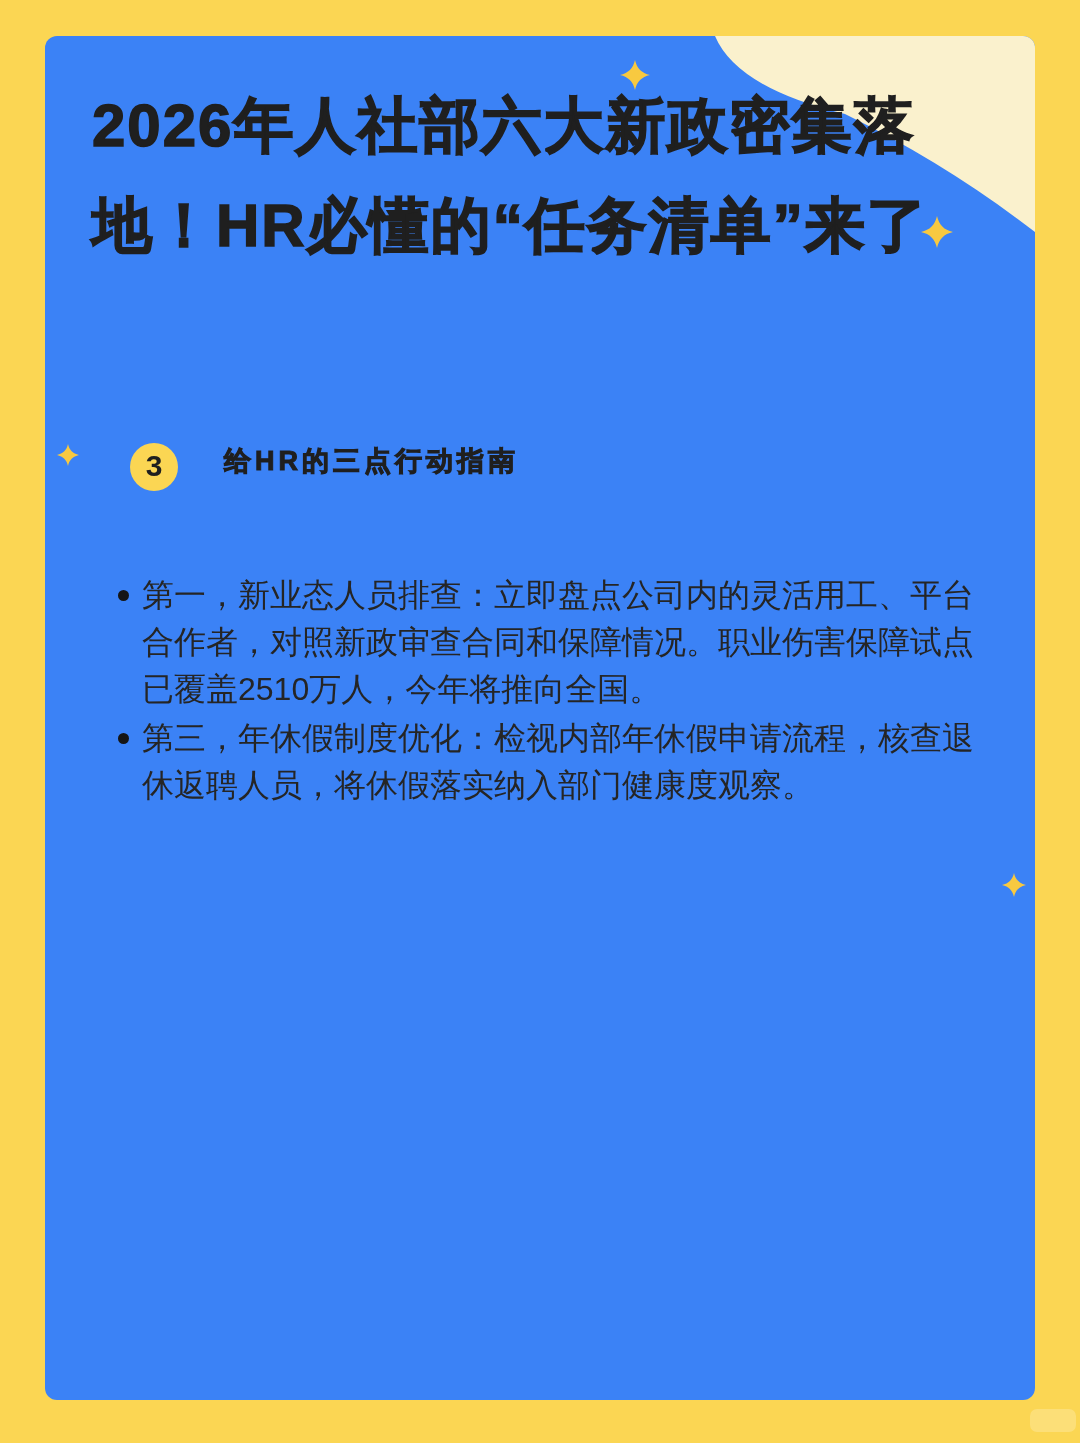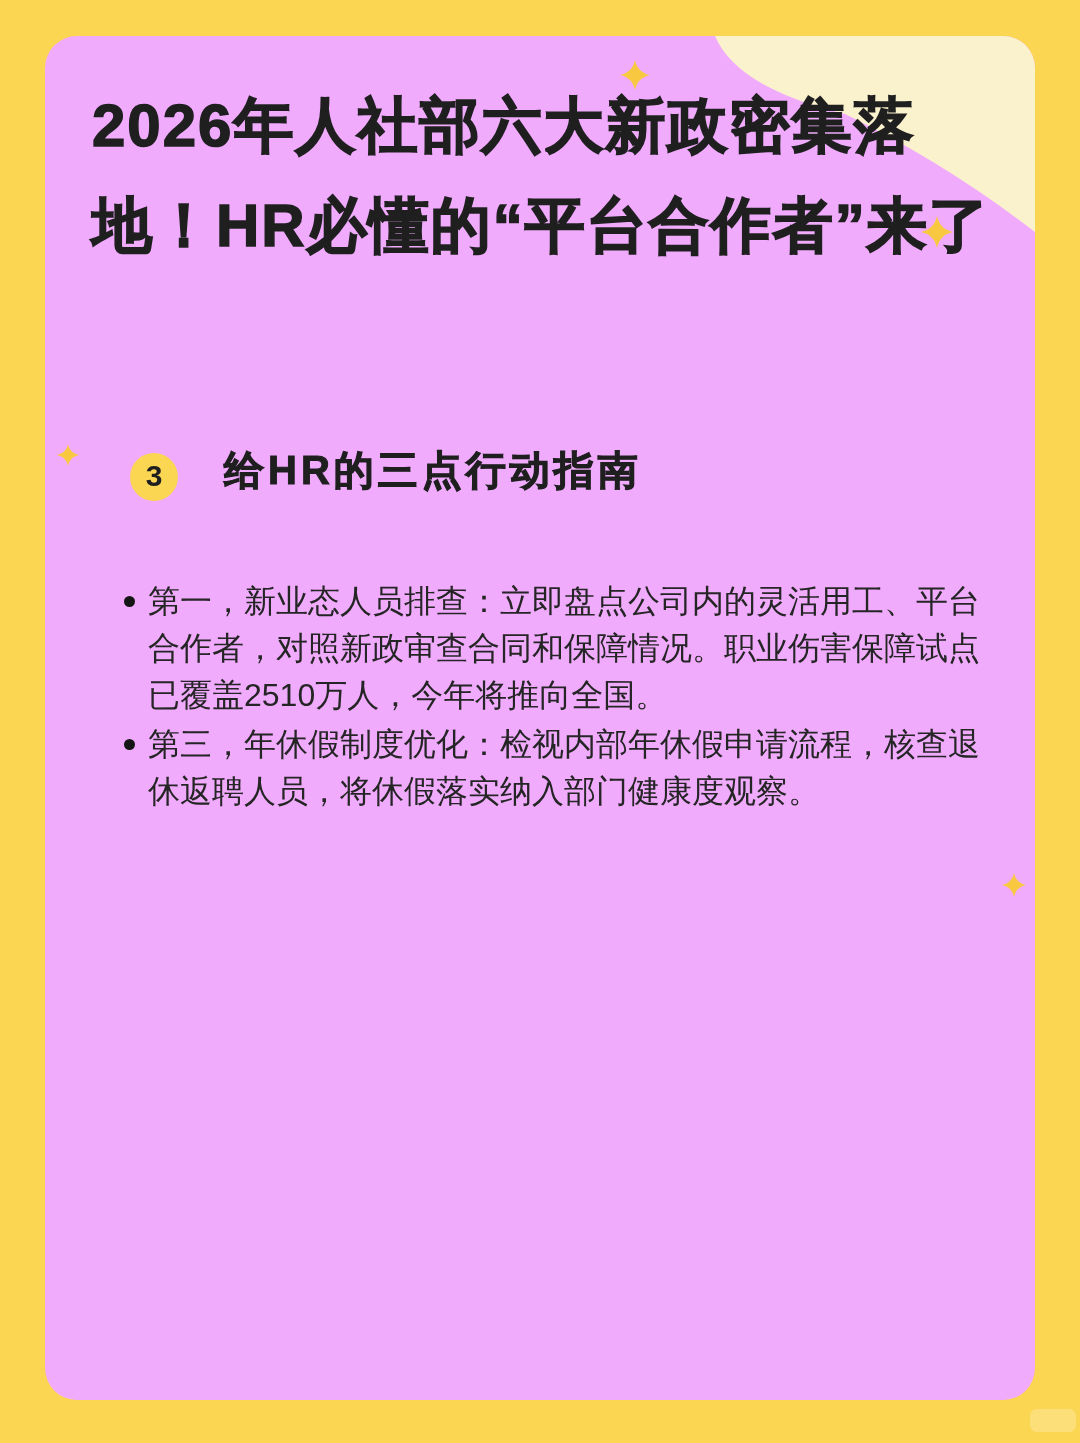--- a/index.html
+++ b/index.html
@@ -11,22 +11,22 @@
     position: relative;
     overflow: hidden;
     font-family: "Liberation Sans", sans-serif;
   }
   .card {
     position: absolute;
     left: 45px;
     top: 36px;
     width: 990px;
     height: 1364px;
-    background: #f0abfc;
-    border-radius: 32px;
+    background: #3b82f6;
+    border-radius: 12px;
     overflow: hidden;
   }
   .corner-blob {
     position: absolute;
     top: 0;
     right: 0;
     display: block;
   }
   .sparkle { position: absolute; display: block; }
   .sparkle-top       { left: 575px; top: 24px;  width: 30px; height: 30px; }
@@ -64,33 +64,33 @@
     flex: 0 0 auto;
   }
   .badge span {
     font-size: 30px;
     font-weight: 900;
     color: #1F1F1F;
     transform: translateY(-1px);
   }
   .section-heading {
     margin: 0 0 12px 46px;
-    font-size: 40px;
+    font-size: 27px;
     font-weight: 900;
     letter-spacing: 4px;
     color: #1F1F1F;
     -webkit-text-stroke: 1px #1F1F1F;
     white-space: nowrap;
   }
   .guide-list {
     position: absolute;
     left: 63px;
     top: 529px;
     width: 890px;
-    margin: 13px;
+    margin: 7px;
     padding: 0;
     list-style: none;
     font-size: 32px;
     line-height: 47px;
     color: #252525;
   }
   .guide-list li {
     position: relative;
     padding-left: 27px;
     margin: 0 0 2px 0;
@@ -138,21 +138,21 @@
   <svg class="sparkle sparkle-left" viewBox="0 0 24 24" aria-hidden="true">
     <path d="M12 0 C13.6 6.8 17.2 10.4 24 12 C17.2 13.6 13.6 17.2 12 24 C10.4 17.2 6.8 13.6 0 12 C6.8 10.4 10.4 6.8 12 0 Z" fill="#F8C940"></path>
   </svg>
 
   <svg class="sparkle sparkle-right" viewBox="0 0 24 24" aria-hidden="true">
     <path d="M12 0 C13.6 6.8 17.2 10.4 24 12 C17.2 13.6 13.6 17.2 12 24 C10.4 17.2 6.8 13.6 0 12 C6.8 10.4 10.4 6.8 12 0 Z" fill="#F8C940"></path>
   </svg>
 
   <div class="title">
     <div>2026年人社部六大新政密集落</div>
-    <div>地！HR必懂的“平台合作者”来了</div>
+    <div>地！HR必懂的“任务清单”来了</div>
   </div>
 
   <div class="section-row">
     <div class="badge">
       <span>3</span>
     </div>
     <h2 class="section-heading">给HR的三点行动指南</h2>
   </div>
 
   <ul class="guide-list">

